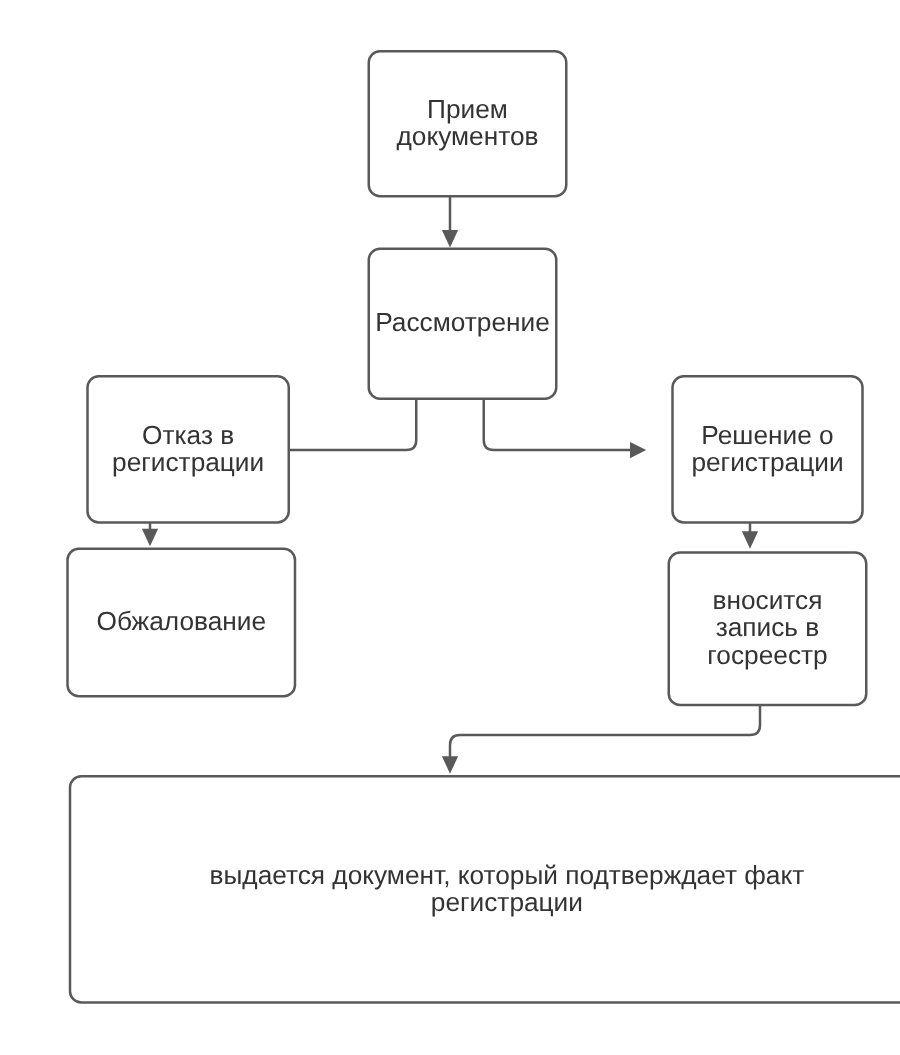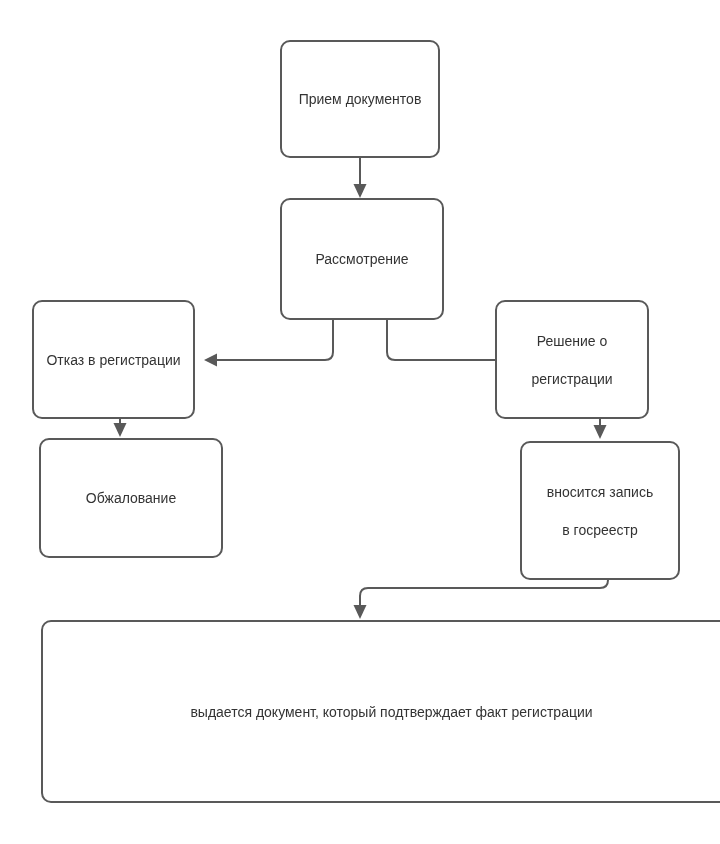--- a/index.html
+++ b/index.html
@@ -14,29 +14,30 @@
   .edges{position:absolute;left:0;top:0;width:720px;height:844px;}
   .edge{stroke:var(--stroke);stroke-width:2;fill:none;stroke-linecap:round;}
   .head{fill:var(--stroke);stroke:none;}
   .node{
     position:absolute;box-sizing:border-box;
     background:var(--node-fill);
     border:2px solid var(--stroke);
     border-radius:10px;
     display:flex;align-items:center;justify-content:center;
     text-align:center;
-    font-size:14px;line-height:38px;color:var(--text);
+    font-size:21px;line-height:22px;color:var(--text);
     padding:0 8px;
+    margin-left:14px;
   }
   .node-priem        {left:280px;top:40px; width:160px;height:118px;}
-  .node-rassmotrenie {left:280px;top:198px;width:164px;height:122px;}
-  .node-otkaz        {left:32px; top:300px;width:163px;height:119px;}
+  .node-rassmotrenie {left:280px;top:198px;width:152px;height:122px;}
+  .node-otkaz        {left:55px; top:300px;width:163px;height:119px;}
   .node-obzhalovanie {left:39px; top:438px;width:184px;height:120px;}
-  .node-reshenie     {left:495px;top:300px;width:154px;height:119px;align-items:center;}
-  .node-zapis        {left:520px;top:441px;width:160px;height:139px;padding:0 20px;}
+  .node-reshenie     {left:523px;top:300px;width:154px;height:119px;align-items:center;}
+  .node-zapis        {left:520px;top:441px;width:160px;height:124px;padding:0 20px;}
   .node-vydacha      {left:41px; top:620px;width:701px;height:183px;padding:0 60px;}
 </style>
 </head>
 <body>
 
 <div class="canvas">
 
   <svg class="edges" viewBox="0 0 720 844" xmlns="http://www.w3.org/2000/svg">
 
     <path class="edge" d="M360,158 L360,184"></path>

